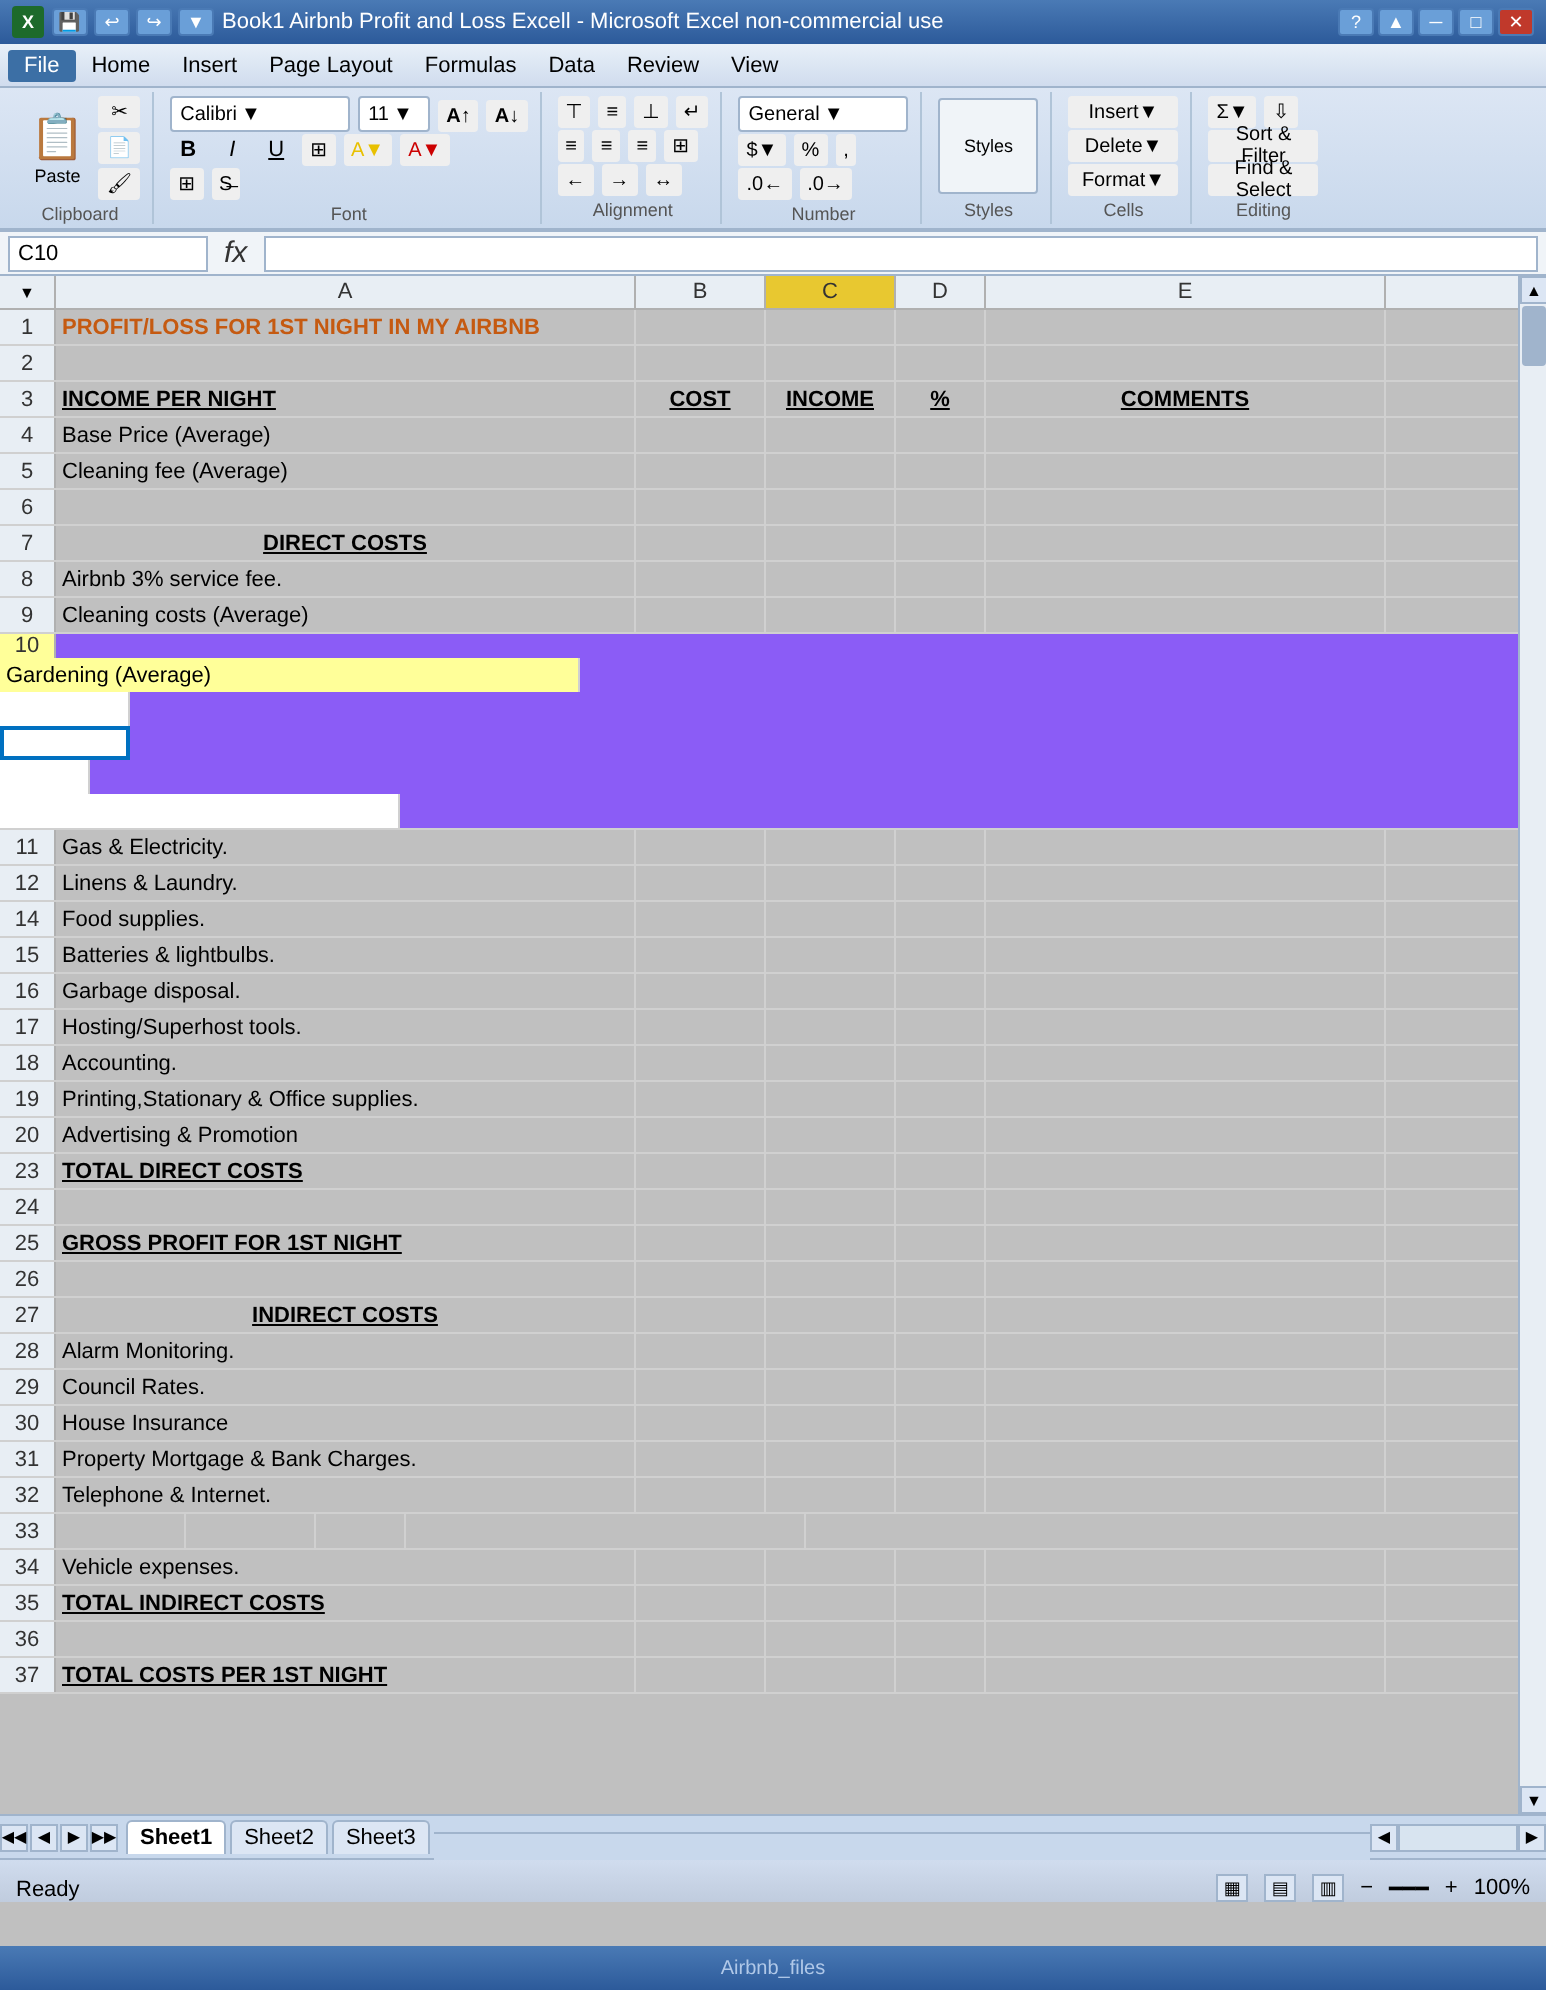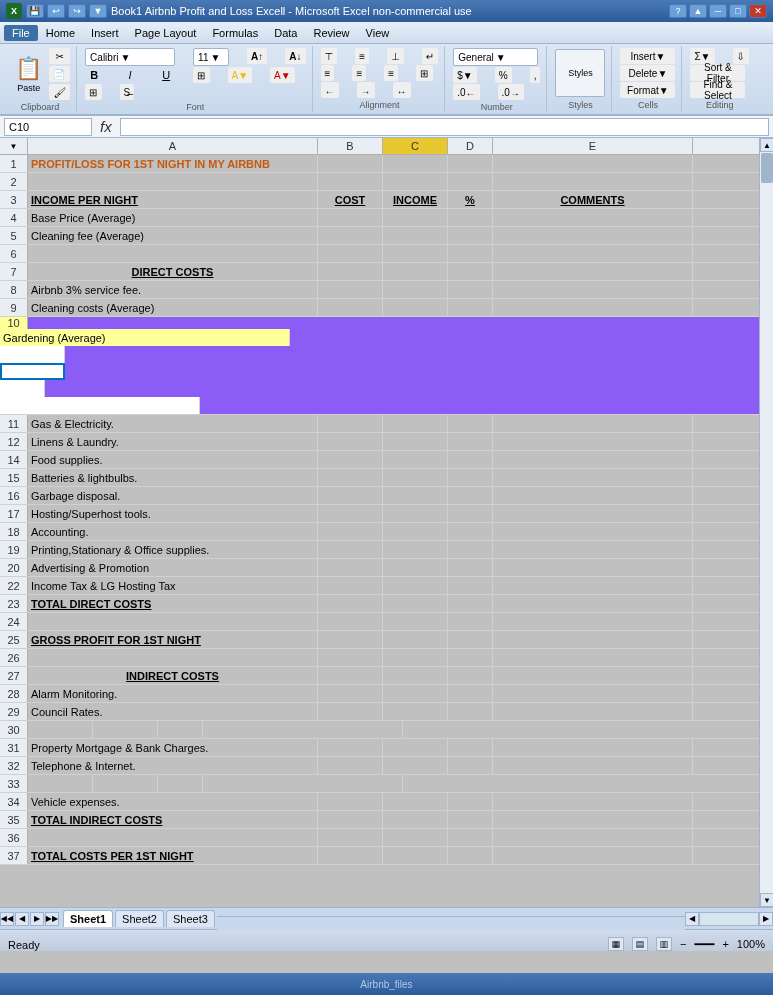--- a/index.html
+++ b/index.html
@@ -119,22 +119,22 @@
     }
 
     
     .font-group-rows {
       display: flex;
       flex-direction: column;
       gap: 1px;
     }
     .font-row {
       display: flex;
-      align-items: flex-start;
-      gap: 18px;
+      align-items: flex-end;
+      gap: 4px;
     }
 
     
     .ribbon-dropdown {
       display: flex;
       align-items: center;
       background: white;
       border: 1px solid #a0b4cc;
       border-radius: 2px;
       padding: 1px 4px;
@@ -148,21 +148,21 @@
     .formula-bar {
       display: flex;
       align-items: center;
       height: 22px;
       background: #f0f4f8;
       border-bottom: 1px solid #a0b4cc;
       padding: 0 4px;
       gap: 4px;
     }
     .name-box {
-      width: 88px;
+      width: 100px;
       border: 1px solid #a0b4cc;
       background: white;
       padding: 1px 4px;
       font-size: 11px;
       height: 18px;
     }
     .formula-fx {
       font-style: italic;
       font-size: 15px;
       color: #333;
@@ -748,28 +748,20 @@
           <div class="sheet-row">
             <div class="row-num">20</div>
             <div class="sheet-cell col-a">Advertising &amp; Promotion</div>
             <div class="sheet-cell col-b"></div>
             <div class="sheet-cell col-c"></div>
             <div class="sheet-cell col-d"></div>
             <div class="sheet-cell col-e"></div>
           </div>
 
 
-          <div class="sheet-row">
-            <div class="row-num">22</div>
-            <div class="sheet-cell col-a">Income Tax &amp; LG Hosting Tax</div>
-            <div class="sheet-cell col-b"></div>
-            <div class="sheet-cell col-c"></div>
-            <div class="sheet-cell col-d"></div>
-            <div class="sheet-cell col-e"></div>
-          </div>
 
           <div class="sheet-row">
             <div class="row-num">23</div>
             <div class="sheet-cell col-a" style="font-weight:bold; text-decoration:underline;">TOTAL DIRECT COSTS</div>
             <div class="sheet-cell col-b"></div>
             <div class="sheet-cell col-c"></div>
             <div class="sheet-cell col-d"></div>
             <div class="sheet-cell col-e"></div>
           </div>
 
@@ -822,20 +814,21 @@
             <div class="row-num">29</div>
             <div class="sheet-cell col-a">Council Rates.</div>
             <div class="sheet-cell col-b"></div>
             <div class="sheet-cell col-c"></div>
             <div class="sheet-cell col-d"></div>
             <div class="sheet-cell col-e"></div>
           </div>
 
           <div class="sheet-row">
             <div class="row-num">30</div>
+            <div class="sheet-cell col-a">House Insurance</div>
             <div class="sheet-cell col-b"></div>
             <div class="sheet-cell col-c"></div>
             <div class="sheet-cell col-d"></div>
             <div class="sheet-cell col-e"></div>
           </div>
 
           <div class="sheet-row">
             <div class="row-num">31</div>
             <div class="sheet-cell col-a">Property Mortgage &amp; Bank Charges.</div>
             <div class="sheet-cell col-b"></div>

